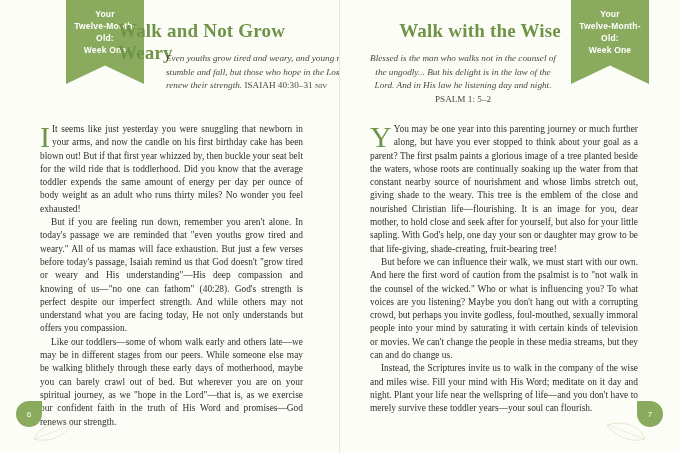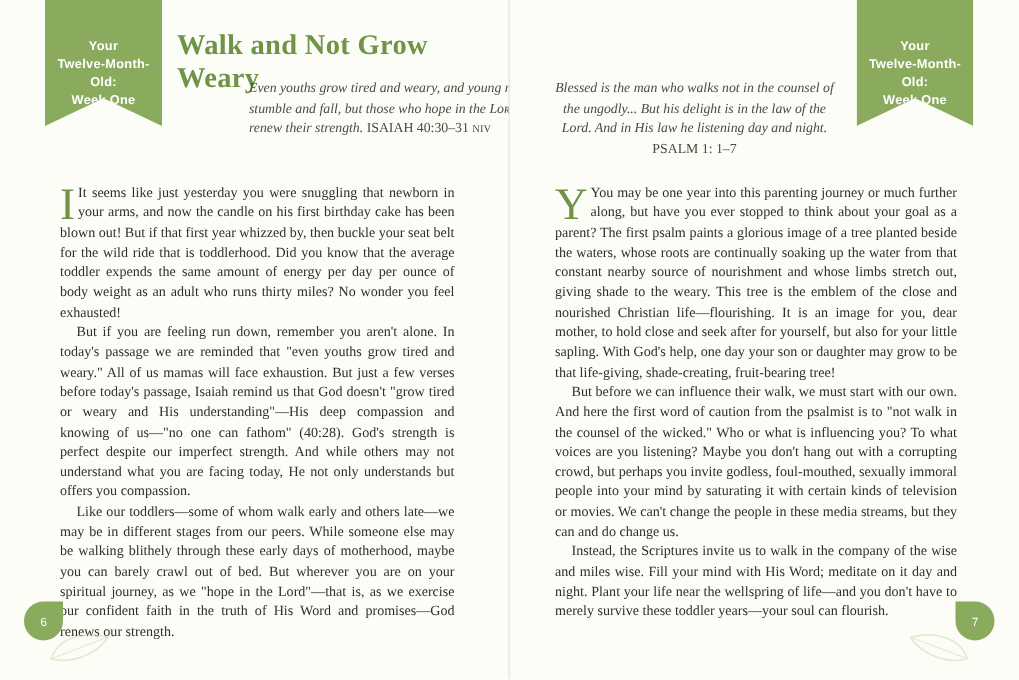--- a/index.html
+++ b/index.html
@@ -35,24 +35,25 @@
     top: 0;
     width: 78px;
     background: #8aab5e;
     color: #ffffff;
     text-align: center;
     font-family: "Liberation Sans", sans-serif;
     font-size: 8.5px;
     line-height: 12px;
     font-weight: bold;
     letter-spacing: 0.2px;
-    padding-top: 24px;
+    padding-top: 8px;
     height: 84px;
     box-sizing: border-box;
     clip-path: polygon(0 0, 100% 0, 100% 100%, 50% 78%, 0 100%);
+    margin-left: 36px;
   }
   .ribbon.left-ribbon { left: 30px; }
   .ribbon.right-ribbon { right: 30px; }
   .ribbon span { display: block; }
 
   .title {
     position: absolute;
     top: 20px;
     font-family: "Liberation Serif", serif;
     font-size: 19px;
@@ -189,24 +190,25 @@
   </div>
 
   <div class="page right">
 
     <div class="ribbon right-ribbon">
       <span>Your</span>
       <span>Twelve-Month-Old:</span>
       <span>Week One</span>
     </div>
 
+    <div class="title right-title">Walk with the Wise</div>
 
     <div class="verse right-verse">
       <span>Blessed is the man who walks not in the counsel of the ungodly... But his delight is in the law of the Lord. And in His law he listening day and night.</span>
-      <span class="ref">PSALM 1: 1–7</span>
+      <span class="ref">PSALM 1: 5–2</span>
       <span class="ver"></span>
     </div>
 
     <div class="body-text right-body">
       <p class="first"><span class="dropcap">Y</span><span>You may be one year into this parenting journey or much further along, but have you ever stopped to think about your goal as a parent? The first psalm paints a glorious image of a tree planted beside the waters, whose roots are continually soaking up the water from that constant nearby source of nourishment and whose limbs stretch out, giving shade to the weary. This tree is the emblem of the close and nourished Christian life—flourishing. It is an image for you, dear mother, to hold close and seek after for yourself, but also for your little sapling. With God's help, one day your son or daughter may grow to be that life-giving, shade-creating, fruit-bearing tree!</span></p>
       <p><span>But before we can influence their walk, we must start with our own. And here the first word of caution from the psalmist is to "not walk in the counsel of the wicked." Who or what is influencing you? To what voices are you listening? Maybe you don't hang out with a corrupting crowd, but perhaps you invite godless, foul-mouthed, sexually immoral people into your mind by saturating it with certain kinds of television or movies. We can't change the people in these media streams, but they can and do change us.</span></p>
       <p><span>Instead, the Scriptures invite us to walk in the company of the wise and miles wise. Fill your mind with His Word; meditate on it day and night. Plant your life near the wellspring of life—and you don't have to merely survive these toddler years—your soul can flourish.</span></p>
     </div>
 
     <svg class="leaf-deco right-leaf" viewBox="0 0 46 26">

